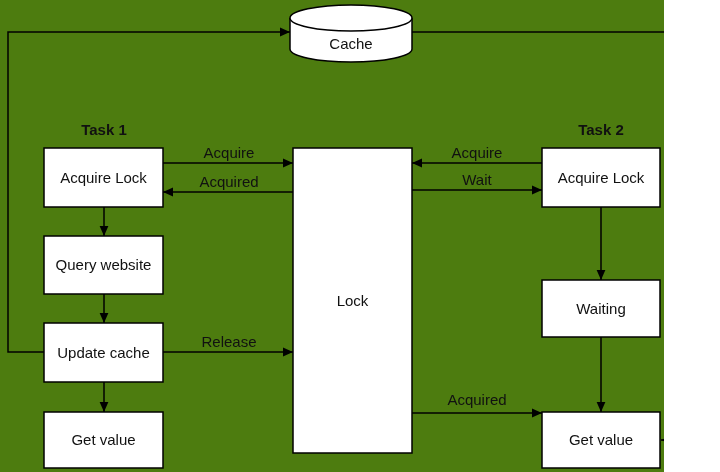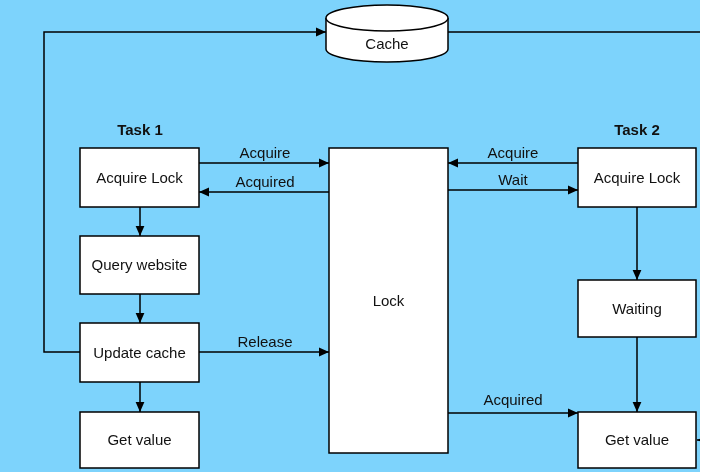--- a/index.html
+++ b/index.html
@@ -4,24 +4,23 @@
 <style>
   html, body {
     margin: 0;
     padding: 0;
     background: #ffffff;
   }
   .stage {
     position: relative;
     width: 664px;
     height: 472px;
-    background: #7dd3fc;
+    background: #4d7c0f;
     font-family: "Liberation Sans", sans-serif;
     overflow: hidden;
-    padding-left: 36px;
   }
   svg {
     display: block;
   }
   .node-rect {
     fill: #ffffff;
     stroke: #000000;
     stroke-width: 1.5;
   }
   .edge {

